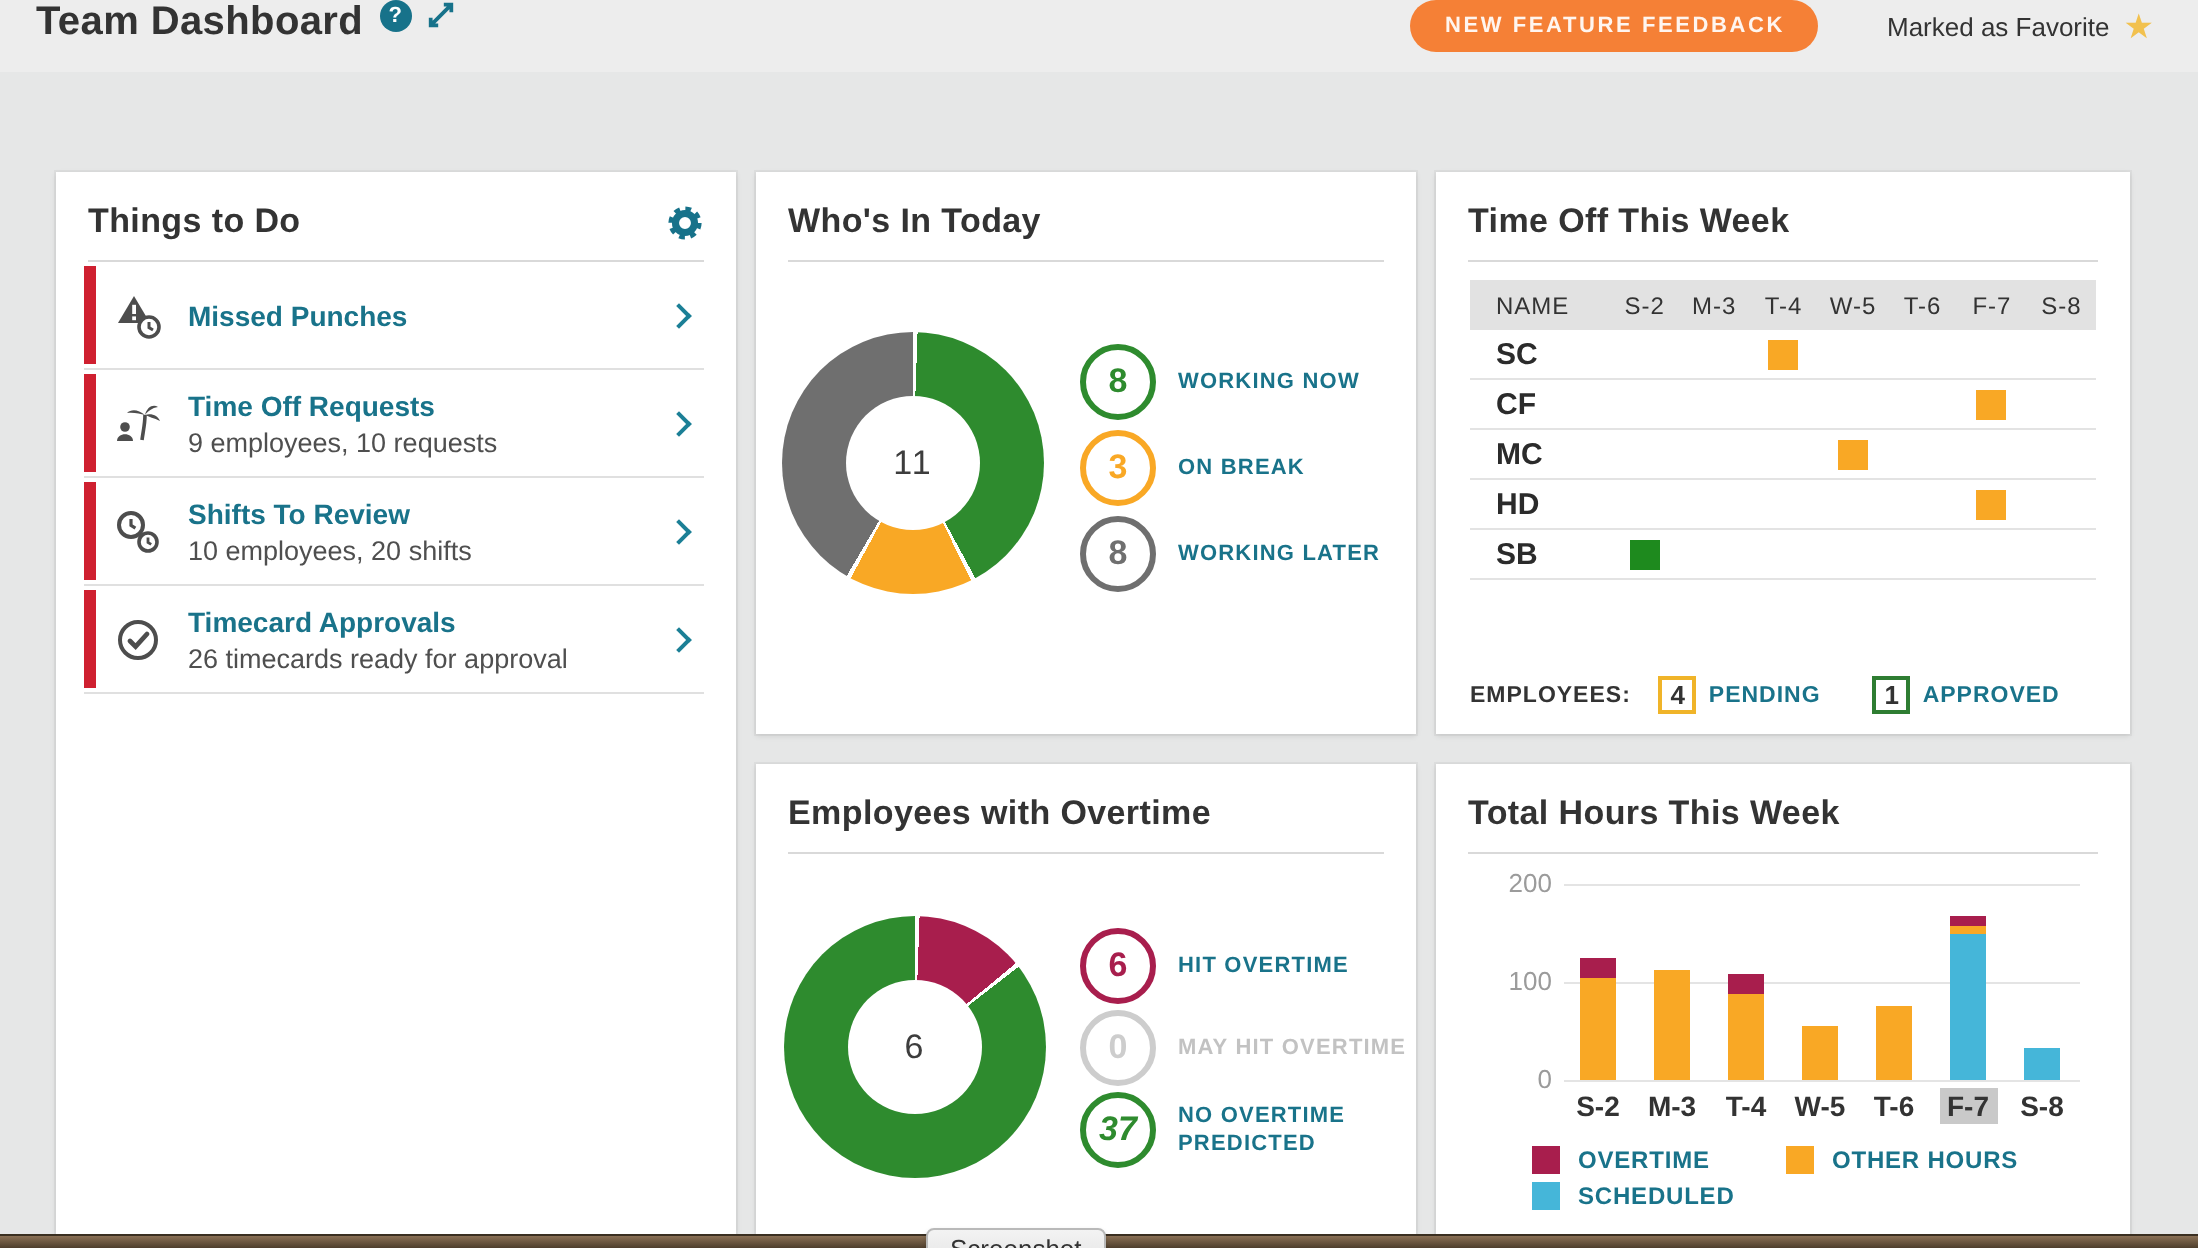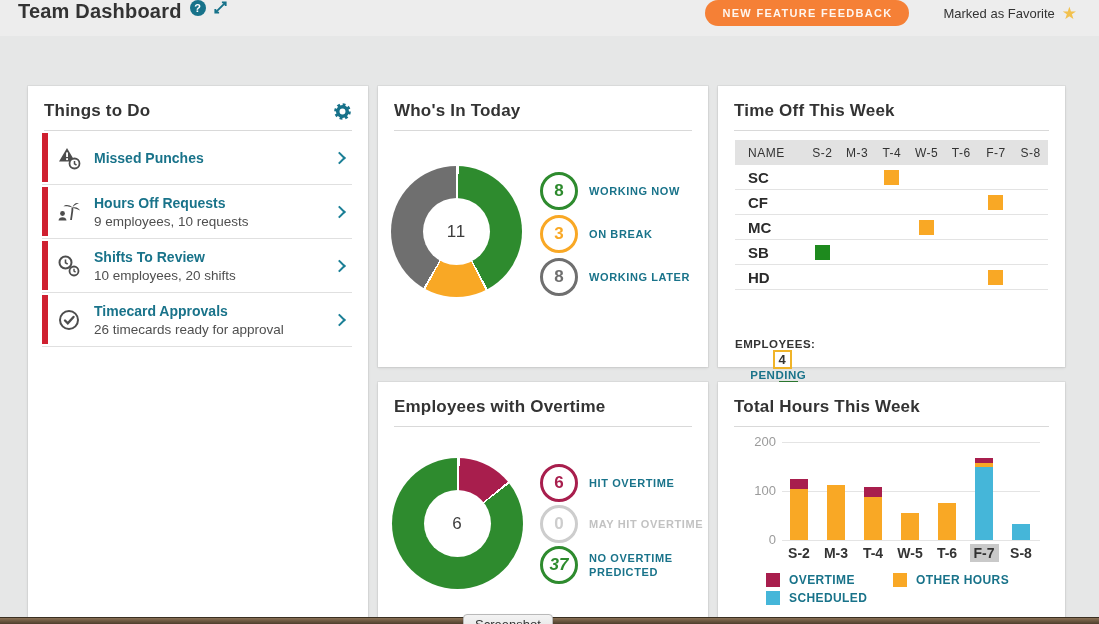--- a/index.html
+++ b/index.html
@@ -71,21 +71,21 @@
 
   
   .toff { position:absolute; left:17px; right:17px; top:54px; }
   .thead { display:flex; align-items:center; height:25px; background:#e2e2e2;
            font-size:12px; color:#333; letter-spacing:.5px; }
   .trow { display:flex; align-items:center; height:25px; border-bottom:1px solid #e3e3e3; }
   .tc.name { width:70px; padding-left:13px; }
   .trow .tc.name { font-size:15px; font-weight:bold; color:#2b2b2b; }
   .tc.day { flex:1; display:flex; align-items:center; justify-content:center; }
   .sq { width:15px; height:15px; display:block; }
-  .toff-foot { position:absolute; left:17px; top:252px; display:flex; align-items:center;flex-direction:column; }
+  .toff-foot { position:absolute; left:17px; top:252px; display:flex; align-items:center; }
   .tf-lbl { font-size:11.5px; font-weight:bold; color:#333; letter-spacing:.5px; }
   .cnt-box { width:19px; height:19px; border:2px solid; background:#fff;
              display:flex; align-items:center; justify-content:center;
              font-size:13px; font-weight:bold; color:#333; }
   .cnt-box.pending { border-color:#f0b429; margin-left:14px; }
   .cnt-box.approved { border-color:#2e7d32; margin-left:26px; }
   .st-lbl { font-size:11.5px; font-weight:bold; color:#19738a; letter-spacing:.5px; margin-left:6px; }
 
   
   .plot { position:absolute; inset:0; }
@@ -159,21 +159,21 @@
     <div class="todo-item">
       <svg class="todo-ic" viewBox="0 0 26 26">
         <path d="M16.5 8.5 C16.5 13 15.5 17 15 21" stroke="#4d4d4d" stroke-width="1.8" fill="none"></path>
         <path d="M16.5 8.5 C13 5.5 9.5 5.5 7.5 7.5 C11 7 14 8 16.5 8.5Z" fill="#4d4d4d"></path>
         <path d="M16.5 8.5 C17.5 4.5 20.5 3 23 4.5 C20 5 18 6.5 16.5 8.5Z" fill="#4d4d4d"></path>
         <path d="M16.5 8.5 C20 7.5 23 9 24 11.5 C21 10 18.5 9.5 16.5 8.5Z" fill="#4d4d4d"></path>
         <circle cx="6.5" cy="14.5" r="2.4" fill="#4d4d4d"></circle>
         <path d="M2.5 21.5 c0-4.5 8-4.5 8 0 Z" fill="#4d4d4d"></path>
       </svg>
       <div class="todo-txt">
-        <div class="t1">Hours Off Requests</div>
+        <div class="t1">Time Off Requests</div>
         <div class="t2">9 employees, 10 requests</div>
       </div>
       <span class="chev"></span>
     </div>
 
     <div class="todo-item">
       <svg class="todo-ic" viewBox="0 0 26 26">
         <circle cx="9.5" cy="9.5" r="6" fill="none" stroke="#4d4d4d" stroke-width="2"></circle>
         <path d="M9.5 6.5v3.2l2.2 1.4" stroke="#4d4d4d" stroke-width="1.6" fill="none"></path>
         <circle cx="18" cy="18" r="4.5" fill="none" stroke="#4d4d4d" stroke-width="1.8"></circle>
@@ -270,41 +270,41 @@
           <div class="tc day"></div>
           <div class="tc day"></div>
           <div class="tc day">
             <span class="sq" style="background: rgb(249, 168, 37);"></span>
           </div>
           <div class="tc day"></div>
           <div class="tc day"></div>
           <div class="tc day"></div>
         </div>
         <div class="trow">
+          <div class="tc name">HD</div>
+          <div class="tc day"></div>
+          <div class="tc day"></div>
+          <div class="tc day"></div>
+          <div class="tc day"></div>
+          <div class="tc day"></div>
+          <div class="tc day">
+            <span class="sq" style="background: rgb(249, 168, 37);"></span>
+          </div>
+          <div class="tc day"></div>
+        </div>
+        <div class="trow">
           <div class="tc name">SB</div>
           <div class="tc day">
             <span class="sq" style="background: rgb(30, 138, 30);"></span>
           </div>
           <div class="tc day"></div>
           <div class="tc day"></div>
           <div class="tc day"></div>
           <div class="tc day"></div>
           <div class="tc day"></div>
-          <div class="tc day"></div>
-        </div>
-        <div class="trow">
-          <div class="tc name">HD</div>
-          <div class="tc day"></div>
-          <div class="tc day"></div>
-          <div class="tc day"></div>
-          <div class="tc day"></div>
-          <div class="tc day"></div>
-          <div class="tc day">
-            <span class="sq" style="background: rgb(249, 168, 37);"></span>
-          </div>
           <div class="tc day"></div>
         </div>
       </div>
   </div>
   <div class="toff-foot">
     <span class="tf-lbl">EMPLOYEES:</span>
     <span class="cnt-box pending">4</span>
     <span class="st-lbl">PENDING</span>
     <span class="cnt-box approved">1</span>
     <span class="st-lbl">APPROVED</span>

